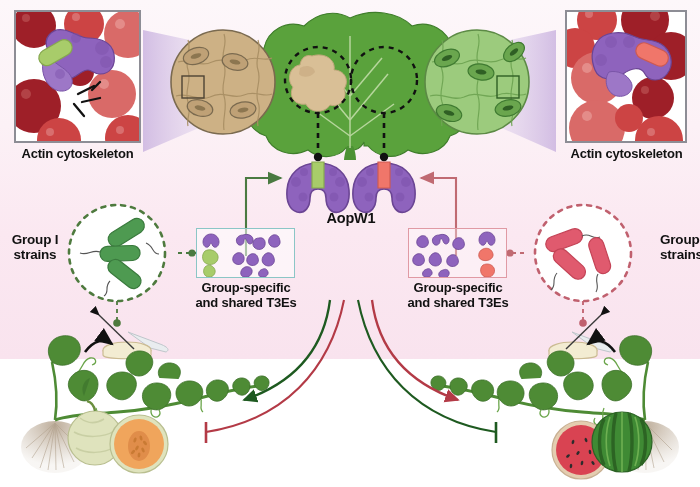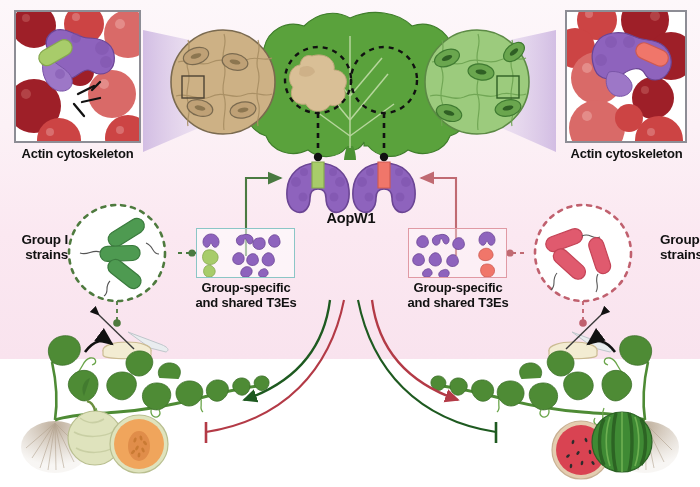--- a/index.html
+++ b/index.html
@@ -565,21 +565,21 @@
       </g>
     </svg>
   </div>
 
   <div class="lbl" style="left:6px;top:147px;width:143px;font-size:13px;">Actin cytoskeleton</div>
 
   <div class="lbl" style="left:555px;top:147px;width:143px;font-size:13px;">Actin cytoskeleton</div>
 
   <div class="lbl" style="left:301px;top:210px;width:100px;font-size:14.5px;">AopW1</div>
 
-  <div class="lbl" style="left:2px;top:232px;width:66px;font-size:13.5px;text-align:right;">Group I
+  <div class="lbl" style="left:2px;top:232px;width:66px;font-size:13.5px;text-align:center;">Group I
 strains</div>
 
   <div class="lbl" style="left:660px;top:232px;width:68px;font-size:13.5px;text-align:left;">Group II
 strains</div>
 
   <div class="lbl" style="left:180px;top:281px;width:132px;font-size:13px;">Group-specific
 and shared T3Es</div>
 
   <div class="lbl" style="left:392px;top:281px;width:132px;font-size:13px;">Group-specific
 and shared T3Es</div>

